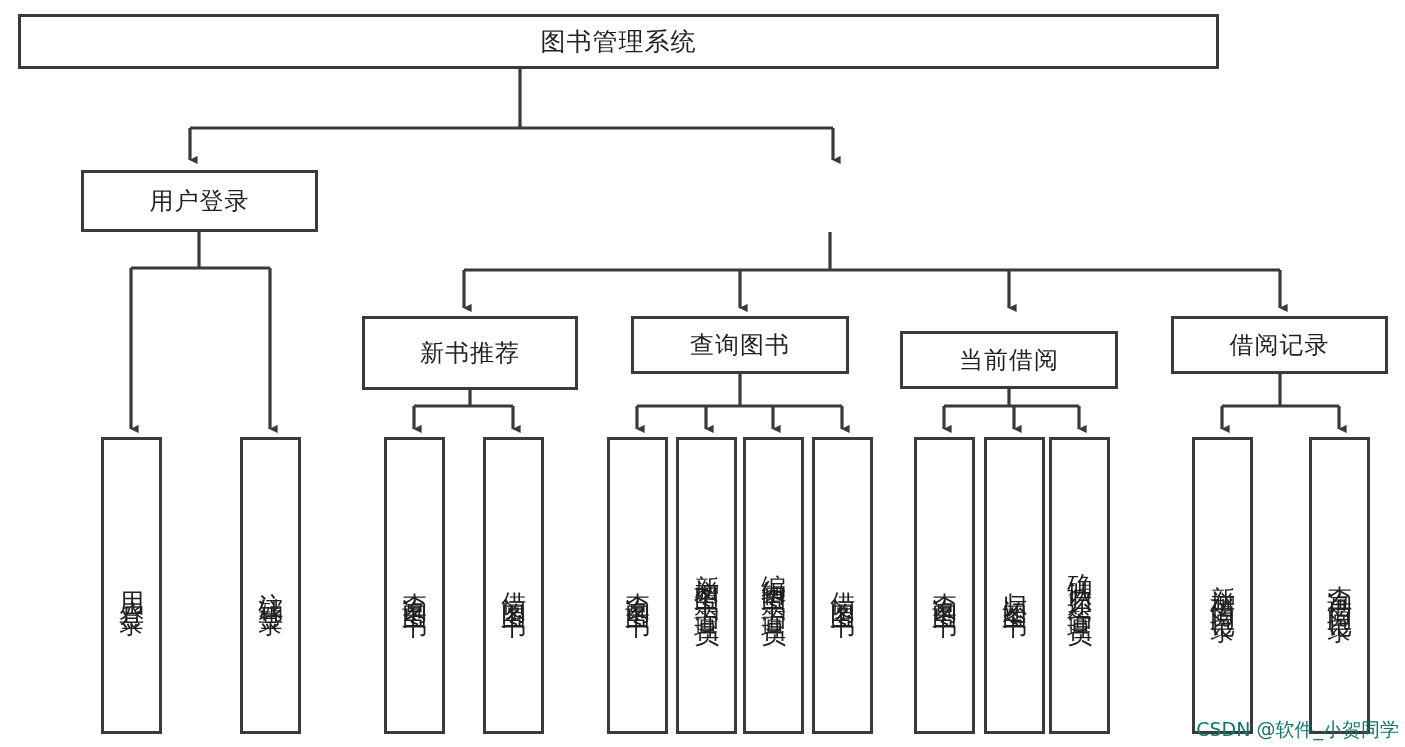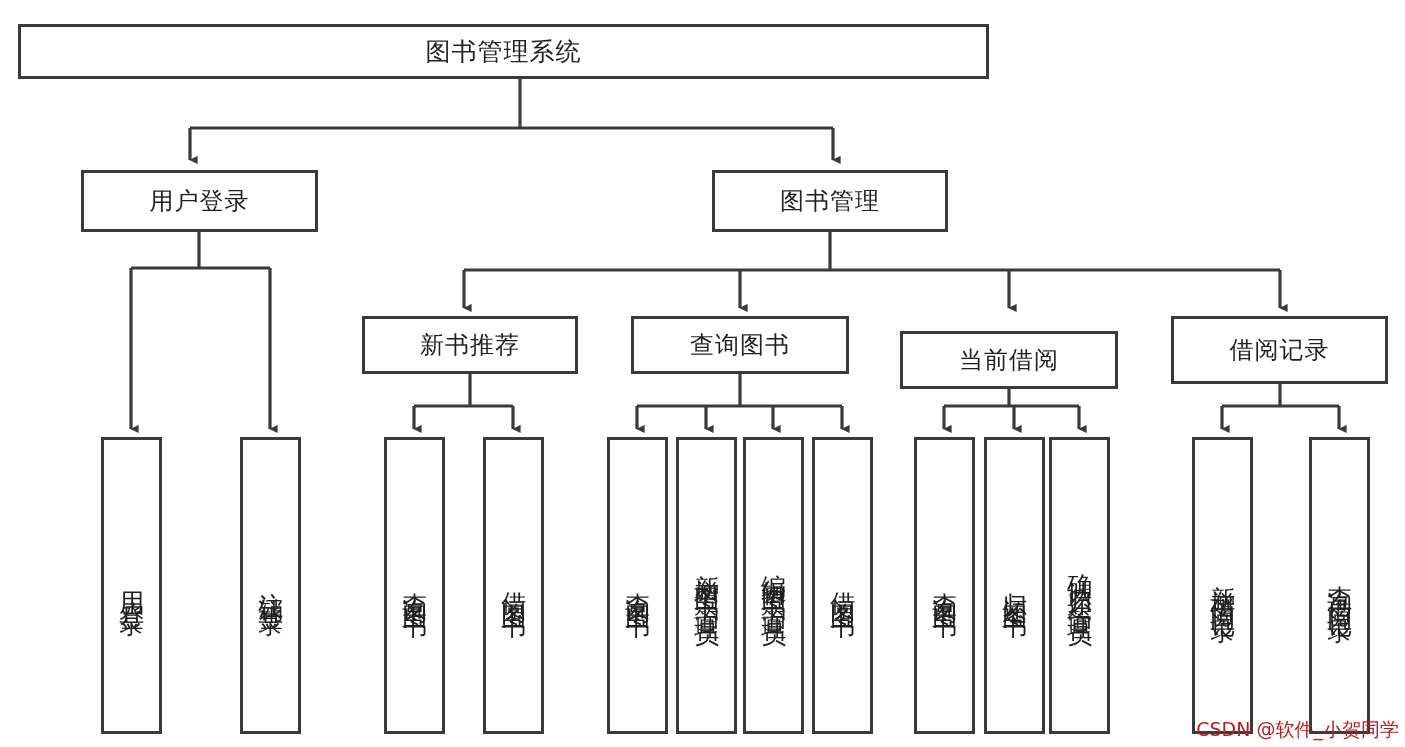--- a/index.html
+++ b/index.html
@@ -61,21 +61,21 @@
     letter-spacing: 7px;
     text-indent: 0;
     white-space: nowrap;
     display: block;
   }
   .watermark {
     position: absolute;
     right: 6px;
     bottom: 4px;
     font-size: 19px;
-    color: #b91c1c;
+    color: #0f766e;
     font-family: "DejaVu Sans", "Liberation Sans", sans-serif;
     letter-spacing: 0px;
     white-space: nowrap;
     z-index: 9;
   }
 </style>
 </head>
 <body>
 
 <div id="canvas">
@@ -123,45 +123,42 @@
       <path d="M1014,406 L1014,429" marker-end="url(#arrowhead)"></path>
       <path d="M1079,406 L1079,429" marker-end="url(#arrowhead)"></path>
 
       <path d="M1280,374 L1280,406"></path>
       <path d="M1222,406 L1339,406"></path>
       <path d="M1222,406 L1222,429" marker-end="url(#arrowhead)"></path>
       <path d="M1339,406 L1339,429" marker-end="url(#arrowhead)"></path>
     </g>
   </svg>
 
-  <div class="node level0" style="left:18px; top:14px; width:971px; height:55px;margin-top:10px;">
+  <div class="node level0" style="left:18px; top:14px; width:1201px; height:55px;">
     <span class="node-label">图书管理系统</span>
   </div>
 
   <div class="node level1" style="left:81px; top:170px; width:237px; height:62px;">
     <span class="node-label">用户登录</span>
   </div>
 
-  <div class="node level1" style="left:712px; top:170px; width:236px; height:62px;">
-    <span class="node-label">图书管理</span>
-  </div>
-
-  <div class="node level2" style="left:362px; top:316px; width:216px; height:58px;">
+
+  <div class="node level2" style="left:362px; top:316px; width:216px; height:74px;">
     <span class="node-label">新书推荐</span>
   </div>
 
   <div class="node level2" style="left:631px; top:316px; width:218px; height:58px;">
     <span class="node-label">查询图书</span>
   </div>
 
   <div class="node level2" style="left:900px; top:316px; width:218px; height:58px;margin-top:15px;">
     <span class="node-label">当前借阅</span>
   </div>
 
-  <div class="node level2" style="left:1171px; top:316px; width:217px; height:68px;">
+  <div class="node level2" style="left:1171px; top:316px; width:217px; height:58px;">
     <span class="node-label">借阅记录</span>
   </div>
 
   <div class="node leaf" style="left:101px; top:437px; width:61px; height:297px;">
     <span class="node-label">用户登录</span>
   </div>
 
   <div class="node leaf" style="left:240px; top:437px; width:61px; height:297px;">
     <span class="node-label">注销登录</span>
   </div>

